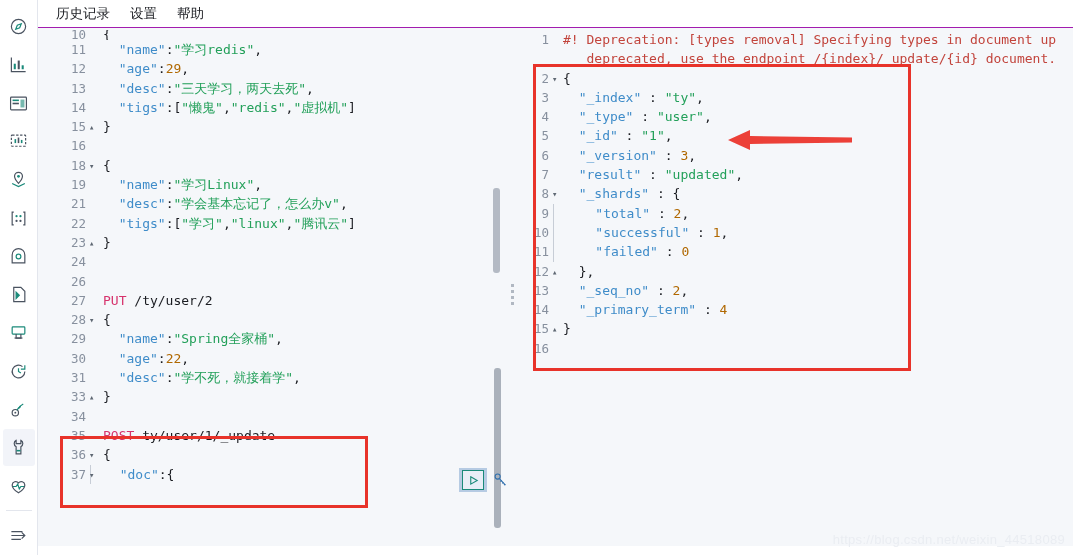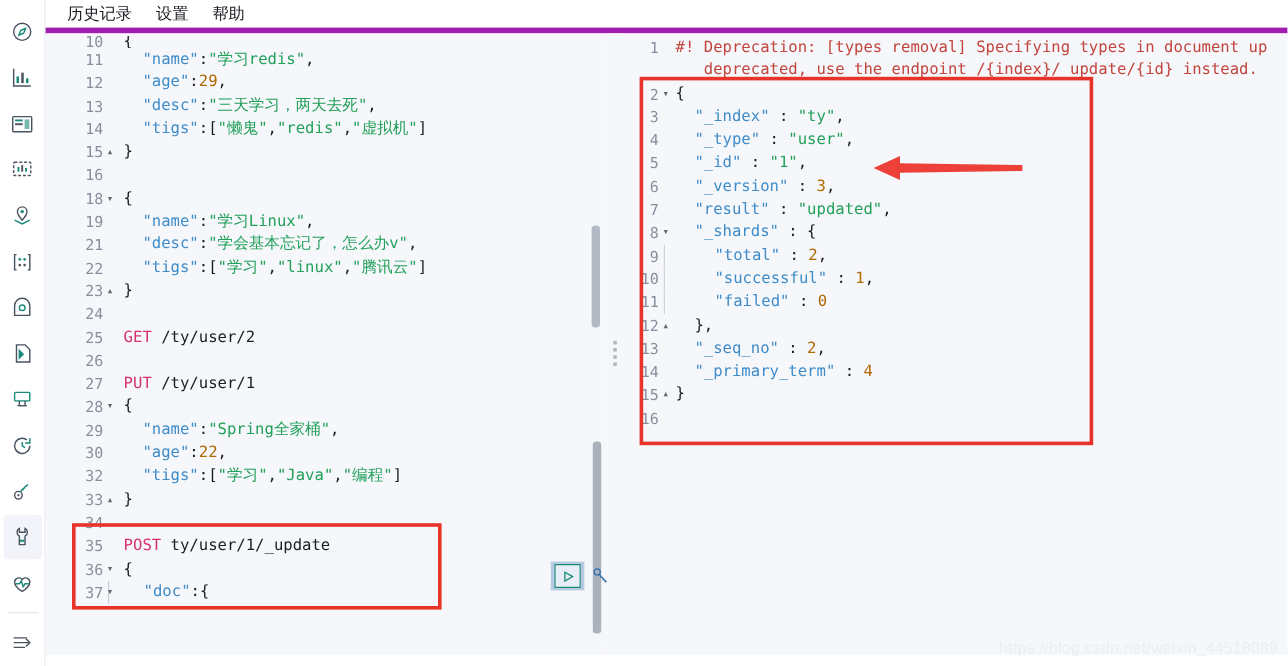--- a/index.html
+++ b/index.html
@@ -53,21 +53,21 @@
   }
 
   
   .menubar {
     height: 28px;
     flex: 0 0 28px;
     display: flex;
     align-items: center;
     padding-left: 10px;
     background: #ffffff;
-    border-bottom: 5px solid #a21caf;
+    border-bottom: 1px solid #a21caf;
     box-sizing: border-box;
   }
   .menu-item {
     font-size: 13.5px;
     color: #1a1c21;
     padding: 2px 8px;
     margin-right: 4px;
     cursor: pointer;
     white-space: nowrap;
   }
@@ -404,27 +404,26 @@
             <div class="code-line"><div class="gutter ">13</div><div class="code ">  <span class="t-key">"desc"</span>:<span class="t-str">"三天学习，两天去死"</span>,</div></div>
             <div class="code-line"><div class="gutter ">14</div><div class="code ">  <span class="t-key">"tigs"</span>:[<span class="t-str">"懒鬼"</span>,<span class="t-str">"redis"</span>,<span class="t-str">"虚拟机"</span>]</div></div>
             <div class="code-line"><div class="gutter ">15<span class="fold">▴</span></div><div class="code ">}</div></div>
             <div class="code-line"><div class="gutter ">16</div><div class="code "></div></div>
             <div class="code-line"><div class="gutter ">18<span class="fold">▾</span></div><div class="code ">{</div></div>
             <div class="code-line"><div class="gutter ">19</div><div class="code ">  <span class="t-key">"name"</span>:<span class="t-str">"学习Linux"</span>,</div></div>
             <div class="code-line"><div class="gutter ">21</div><div class="code ">  <span class="t-key">"desc"</span>:<span class="t-str">"学会基本忘记了，怎么办v"</span>,</div></div>
             <div class="code-line"><div class="gutter ">22</div><div class="code ">  <span class="t-key">"tigs"</span>:[<span class="t-str">"学习"</span>,<span class="t-str">"linux"</span>,<span class="t-str">"腾讯云"</span>]</div></div>
             <div class="code-line"><div class="gutter ">23<span class="fold">▴</span></div><div class="code ">}</div></div>
             <div class="code-line"><div class="gutter ">24</div><div class="code "></div></div>
-            <div class="code-line"><div class="gutter ">25</div><div class="code "><span class="t-meth">GET</span> <span class="t-url">/ty/user/2</span></div></div>
             <div class="code-line"><div class="gutter ">26</div><div class="code "></div></div>
-            <div class="code-line"><div class="gutter ">27</div><div class="code "><span class="t-meth">PUT</span> <span class="t-url">/ty/user/1</span></div></div>
+            <div class="code-line"><div class="gutter ">27</div><div class="code "><span class="t-meth">PUT</span> <span class="t-url">/ty/user/2</span></div></div>
             <div class="code-line"><div class="gutter ">28<span class="fold">▾</span></div><div class="code ">{</div></div>
             <div class="code-line"><div class="gutter ">29</div><div class="code ">  <span class="t-key">"name"</span>:<span class="t-str">"Spring全家桶"</span>,</div></div>
             <div class="code-line"><div class="gutter ">30</div><div class="code ">  <span class="t-key">"age"</span>:<span class="t-num">22</span>,</div></div>
-            <div class="code-line"><div class="gutter ">32</div><div class="code ">  <span class="t-key">"tigs"</span>:[<span class="t-str">"学习"</span>,<span class="t-str">"Java"</span>,<span class="t-str">"编程"</span>]</div></div>
+            <div class="code-line"><div class="gutter ">31</div><div class="code ">  <span class="t-key">"desc"</span>:<span class="t-str">"学不死，就接着学"</span>,</div></div>
             <div class="code-line"><div class="gutter ">33<span class="fold">▴</span></div><div class="code ">}</div></div>
             <div class="code-line"><div class="gutter ">34</div><div class="code "></div></div>
             <div class="code-line"><div class="gutter ">35</div><div class="code "><span class="t-meth">POST</span> <span class="t-url">ty/user/1/_update</span></div></div>
             <div class="code-line"><div class="gutter ">36<span class="fold">▾</span></div><div class="code ">{</div></div>
             <div class="code-line"><div class="gutter ">37<span class="fold">▾</span></div><div class="code mline">  <span class="t-key">"doc"</span>:{</div></div>
           </div>
         <div class="vscroll vscroll-left"></div>
       </div>
 
       <div class="splitter">
@@ -433,21 +432,21 @@
             <i></i>
             <i></i>
             <i></i>
         </div>
       </div>
       <div class="vscroll vscroll-split"></div>
 
       <div class="pane pane-right">
         <div class="editor" id="editor-right">
             <div class="code-line"><div class="gutter gutter-r">1</div><div class="code code-r"><span class="t-warn">#! Deprecation: [types removal] Specifying types in document up</span></div></div>
-            <div class="code-line"><div class="gutter gutter-r"></div><div class="code code-r"><span class="t-warn">   deprecated, use the endpoint /{index}/_update/{id} instead.</span></div></div>
+            <div class="code-line"><div class="gutter gutter-r"></div><div class="code code-r"><span class="t-warn">   deprecated, use the endpoint /{index}/_update/{id} document.</span></div></div>
             <div class="code-line"><div class="gutter gutter-r">2<span class="fold">▾</span></div><div class="code code-r">{</div></div>
             <div class="code-line"><div class="gutter gutter-r">3</div><div class="code code-r">  <span class="t-rkey">"_index"</span> : <span class="t-rstr">"ty"</span>,</div></div>
             <div class="code-line"><div class="gutter gutter-r">4</div><div class="code code-r">  <span class="t-rkey">"_type"</span> : <span class="t-rstr">"user"</span>,</div></div>
             <div class="code-line"><div class="gutter gutter-r">5</div><div class="code code-r">  <span class="t-rkey">"_id"</span> : <span class="t-rstr">"1"</span>,</div></div>
             <div class="code-line"><div class="gutter gutter-r">6</div><div class="code code-r">  <span class="t-rkey">"_version"</span> : <span class="t-rnum">3</span>,</div></div>
             <div class="code-line"><div class="gutter gutter-r">7</div><div class="code code-r">  <span class="t-rkey">"result"</span> : <span class="t-rstr">"updated"</span>,</div></div>
             <div class="code-line"><div class="gutter gutter-r">8<span class="fold">▾</span></div><div class="code code-r">  <span class="t-rkey">"_shards"</span> : {</div></div>
             <div class="code-line"><div class="gutter gutter-r">9</div><div class="code code-r mline">    <span class="t-rkey">"total"</span> : <span class="t-rnum">2</span>,</div></div>
             <div class="code-line"><div class="gutter gutter-r">10</div><div class="code code-r mline">    <span class="t-rkey">"successful"</span> : <span class="t-rnum">1</span>,</div></div>
             <div class="code-line"><div class="gutter gutter-r">11</div><div class="code code-r mline">    <span class="t-rkey">"failed"</span> : <span class="t-rnum">0</span></div></div>

